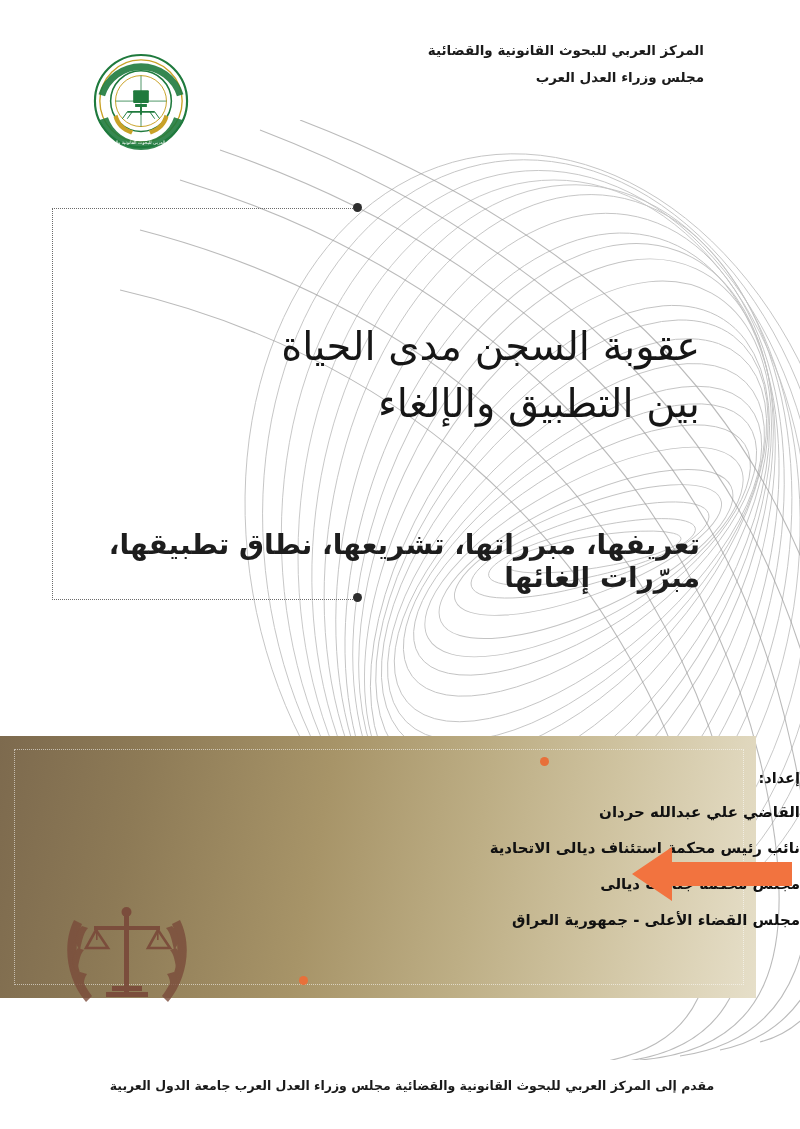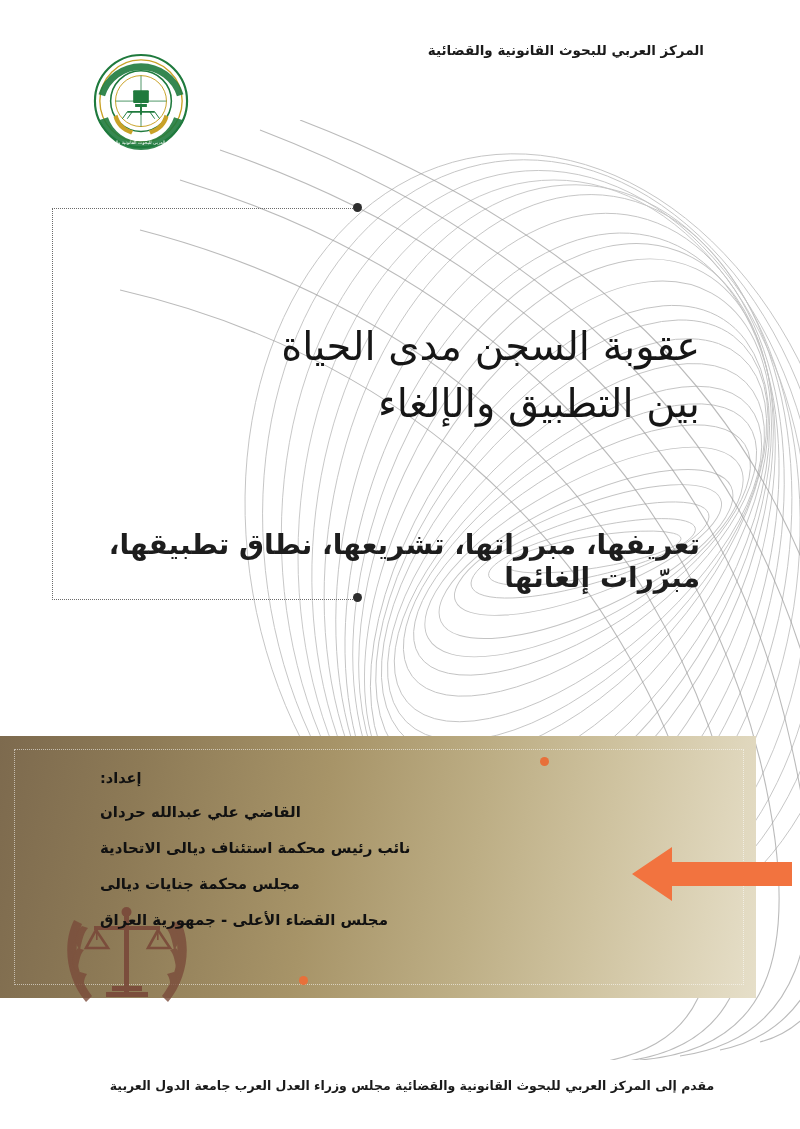--- a/index.html
+++ b/index.html
@@ -138,21 +138,21 @@
   .panel-dot-top { left: 540px; top: 757px; }
   .panel-dot-bottom { left: 299px; top: 976px; }
 
   .authors {
     position: absolute;
     top: 770px;
     right: 0;
     width: 700px;
     padding-left: 0;
     padding-right: 0;
-    text-align: left;
+    text-align: right;
     z-index: 7;
   }
   .authors .lbl {
     font-size: 14.5px;
     font-weight: bold;
     color: #111;
     margin-bottom: 17px;
   }
   .authors .nm {
     font-size: 15px;
@@ -234,20 +234,21 @@
       <path d="M100,30 C360,120 600,300 670,620 C720,830 670,920 560,936"></path>
       <path d="M20,110 C290,180 520,360 606,660 C660,860 606,930 500,942"></path>
       <path d="M140,10 C400,110 630,290 700,600 C744,800 700,910 600,930"></path>
       <path d="M0,170 C260,230 480,400 572,680 C622,870 572,930 470,944"></path>
       <path d="M180,0 C440,100 660,270 726,580 C762,770 726,900 640,922"></path>
     </g>
   </svg>
 
   <div class="header">
     <div class="header-line">المركز العربي للبحوث القانونية والقضائية</div>
+    <div class="header-line">مجلس وزراء العدل العرب</div>
   </div>
 
   <svg class="emblem" viewBox="0 0 100 112" xmlns="http://www.w3.org/2000/svg">
     <circle cx="50" cy="52" r="47" fill="none" stroke="#1f7a3d" stroke-width="2.2"></circle>
     <circle cx="50" cy="52" r="42" fill="none" stroke="#c9a227" stroke-width="1.4"></circle>
     <circle cx="50" cy="52" r="31" fill="#ffffff" stroke="#1f7a3d" stroke-width="1.6"></circle>
     <circle cx="50" cy="52" r="26" fill="none" stroke="#c9a227" stroke-width="1"></circle>
     <g stroke="#1f7a3d" stroke-width="0.8" fill="none">
       <path d="M50,26 L50,78 M24,52 L76,52"></path>
     </g>

